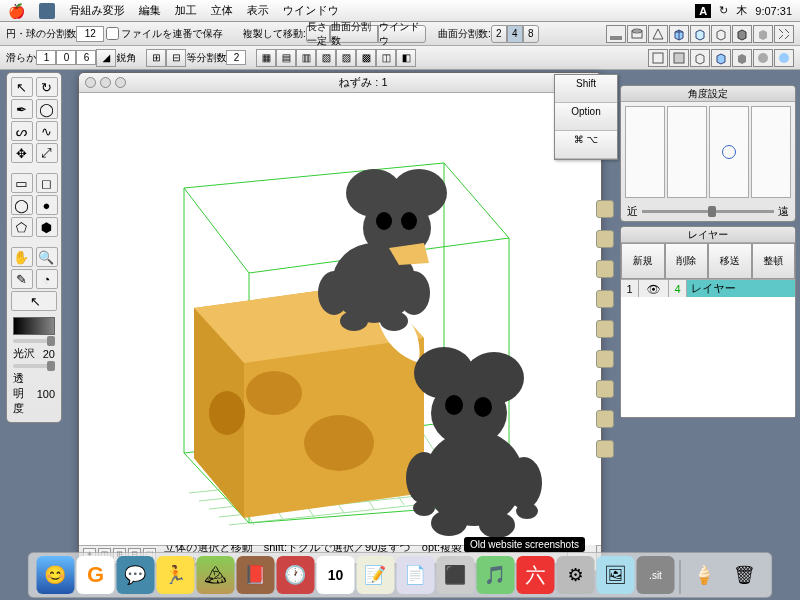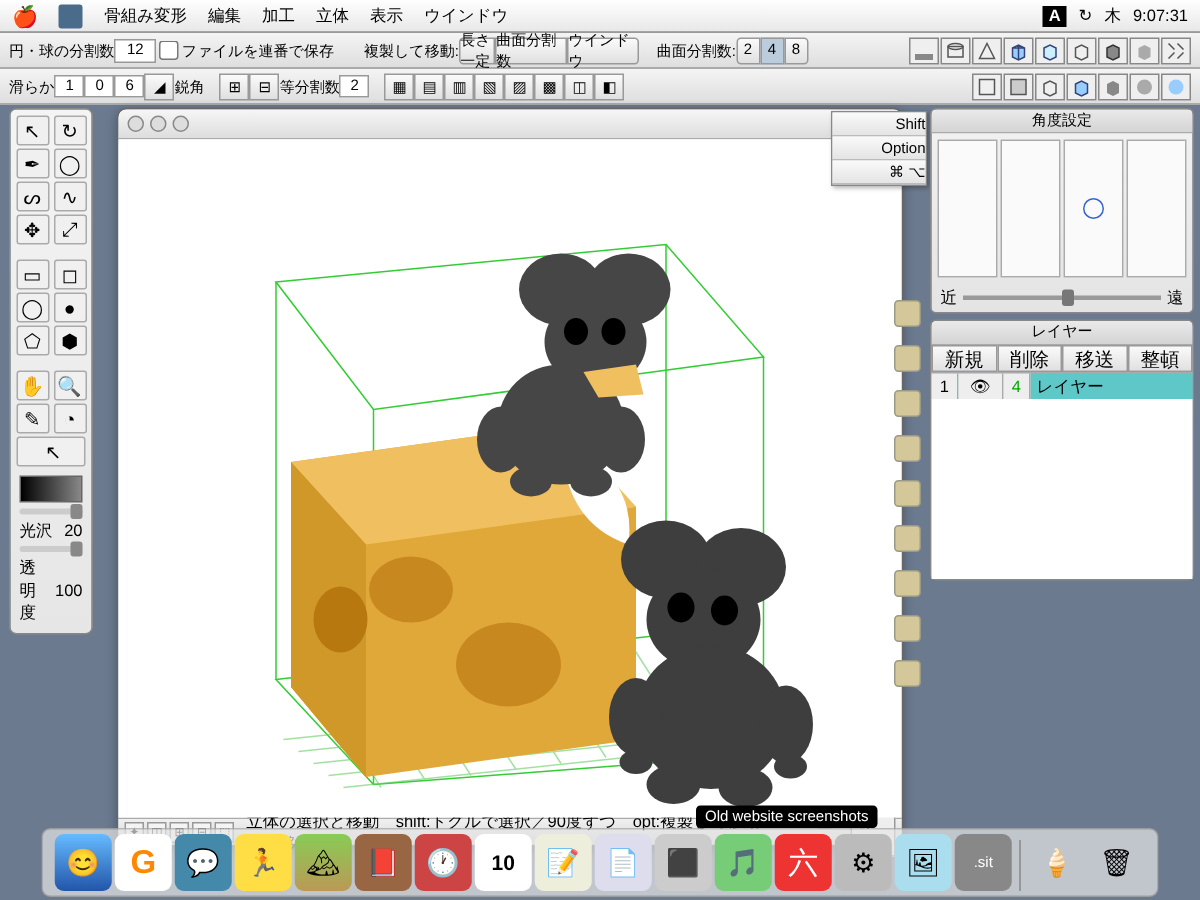--- a/index.html
+++ b/index.html
@@ -34,36 +34,36 @@
 .slider-row .thumb{position:absolute;right:0;top:-3px;width:8px;height:10px;background:#888;border-radius:2px}
 .viewport{position:absolute;left:78px;top:2px;width:524px;height:492px;background:#fff;border:1px solid #666;border-radius:6px 6px 0 0;box-shadow:0 2px 8px rgba(0,0,0,.3)}
 .vp-title{height:20px;background:linear-gradient(#f6f6f6,#ddd);border-bottom:1px solid #aaa;border-radius:6px 6px 0 0;display:flex;align-items:center;padding:0 6px;gap:5px}
 .traffic{display:flex;gap:4px}
 .traffic span{width:11px;height:11px;border-radius:50%;border:1px solid #888;background:#ddd}
 .vp-title-text{flex:1;text-align:center;font-size:11px}
 .vp-canvas{position:relative;height:452px;background:#fff;overflow:hidden}
 .vp-status{height:18px;background:linear-gradient(#f0f0f0,#d8d8d8);border-top:1px solid #aaa;display:flex;align-items:center;font-size:10px;padding:0 4px;gap:2px}
 .vp-status .mini{width:14px;height:14px;border:1px solid #999;background:#f4f4f4;display:inline-flex;align-items:center;justify-content:center;font-size:8px}
 .modifier-panel{position:absolute;left:554px;top:4px;width:64px;background:#eee;border:1px solid #888;box-shadow:1px 1px 3px rgba(0,0,0,.3)}
-.modifier-panel div{height:16px;border-bottom:1px solid #bbb;background:linear-gradient(#fafafa,#e4e4e4);text-align:right;font-size:10px;line-height:18px}
-.right-panel{position:absolute;right:4px;top:2px;width:176px}
+.modifier-panel div{height:28px;border-bottom:1px solid #bbb;background:linear-gradient(#fafafa,#e4e4e4);text-align:center;font-size:10px;line-height:18px}
+.right-panel{position:absolute;right:4px;top:15px;width:176px}
 .panel{background:linear-gradient(#f2f2f2,#e4e4e4);border:1px solid #888;border-radius:4px;margin-bottom:4px}
 .panel-title{height:16px;text-align:center;font-size:10px;background:linear-gradient(#eaeaea,#d4d4d4);border-bottom:1px solid #aaa;border-radius:4px 4px 0 0;line-height:16px}
 .angle-grid{display:flex;height:100px;padding:4px;gap:2px}
 .angle-cell{flex:1;border:1px solid #aaa;background:#fafafa;position:relative}
 .angle-cell.active::after{content:"";position:absolute;left:50%;top:50%;width:12px;height:12px;border:1px solid #36c;border-radius:50%;transform:translate(-50%,-50%)}
 .snap-row{text-align:center;padding:3px;font-size:10px}
 .zoom-row{display:flex;align-items:center;padding:2px 6px;font-size:10px}
 .zoom-track{flex:1;height:3px;background:#999;margin:0 4px;position:relative}
 .zoom-thumb{position:absolute;left:50%;top:-4px;width:8px;height:11px;background:#777;border-radius:2px}
 .lens-btns{display:flex;padding:2px;gap:0}
 .lens-btns button{flex:1;height:18px;border:1px solid #999;background:linear-gradient(#fafafa,#e0e0e0);font-size:10px}
 .lens-btns button.active{background:#bcd}
 .layer-btns{display:flex}
-.layer-btns button{flex:1;height:18px;border:1px solid #999;background:linear-gradient(#fafafa,#e0e0e0);font-size:13px}
+.layer-btns button{flex:1;height:36px;border:1px solid #999;background:linear-gradient(#fafafa,#e0e0e0);font-size:10px}
 .layer-row{display:flex;height:18px;align-items:center;background:#5ec8c8;border-top:1px solid #aaa;font-size:10px}
 .layer-row .c1{width:18px;text-align:center;background:#eee;border-right:1px solid #aaa;height:100%;line-height:18px}
 .layer-row .c2{width:30px;text-align:center;background:#eee;border-right:1px solid #aaa;height:100%;line-height:18px}
 .layer-row .c3{width:18px;text-align:center;color:#0a0;background:#eee;border-right:1px solid #aaa;height:100%;line-height:18px}
 .layer-row .c4{flex:1;padding-left:4px}
 .side-icons{position:absolute;right:184px;top:130px;width:20px;display:flex;flex-direction:column;gap:12px}
 .side-icons div{width:18px;height:18px;background:#d4c89a;border:1px solid #998;border-radius:3px}
 .dock{position:absolute;bottom:2px;left:50%;transform:translateX(-50%);display:flex;align-items:flex-end;gap:2px;background:rgba(230,230,230,.7);padding:3px 8px;border-radius:6px;border:1px solid rgba(0,0,0,.2)}
 .dock-item{width:38px;height:38px;border-radius:6px;display:flex;align-items:center;justify-content:center;font-size:18px}
 .dock-tip{position:absolute;bottom:48px;left:58%;background:#000;color:#fff;font-size:10px;padding:2px 6px;border-radius:3px;white-space:nowrap}
@@ -291,20 +291,21 @@
     </div>
   </div>
 
   <div class="viewport">
     <div class="vp-title">
       <div class="traffic">
           <span></span>
           <span></span>
           <span></span>
         </div>
+      <span class="vp-title-text">ねずみ : 1</span>
     </div>
     <div class="vp-canvas">
       <svg width="524" height="452" viewBox="0 0 524 452">
 
         <g stroke="#3c3" stroke-width="1" fill="none">
           <path d="M105 95 L365 70 L430 145 L170 180 Z"></path>
           <path d="M105 95 L105 360 M365 70 L365 330 M430 145 L430 410 M170 180 L170 430"></path>
           <path d="M105 360 L365 330 L430 410 L170 430 Z"></path>
 
           <g stroke="#6c6" opacity=".6">

